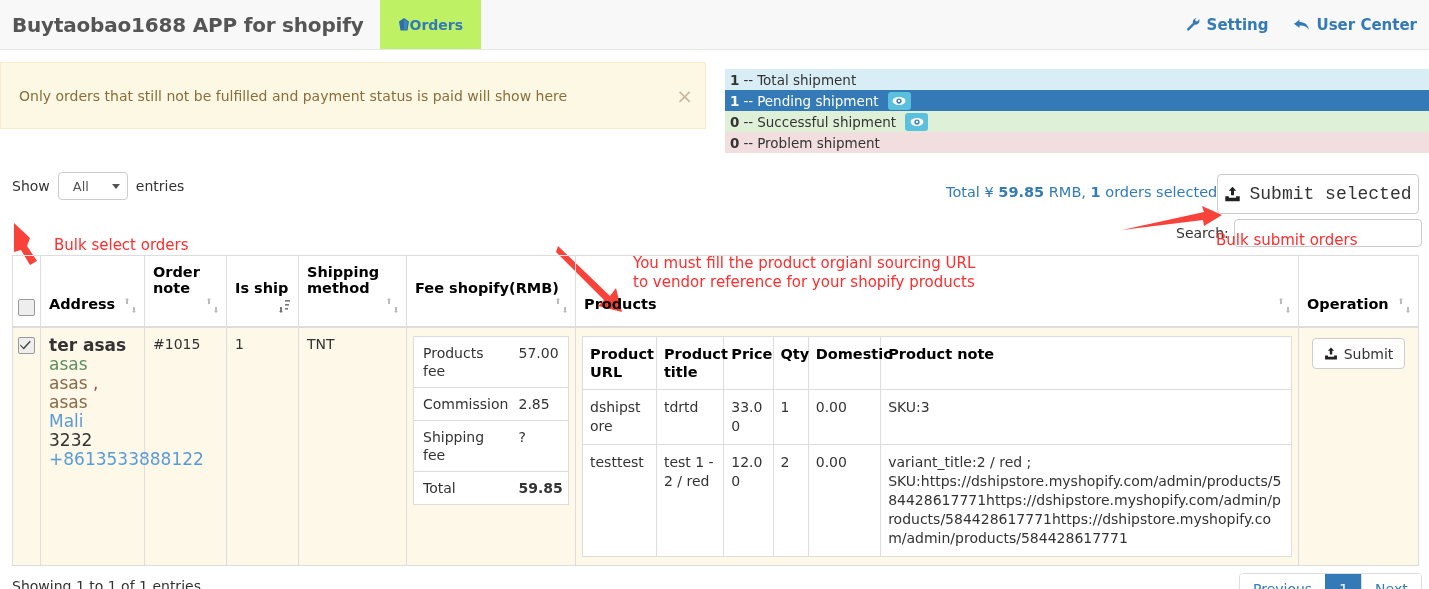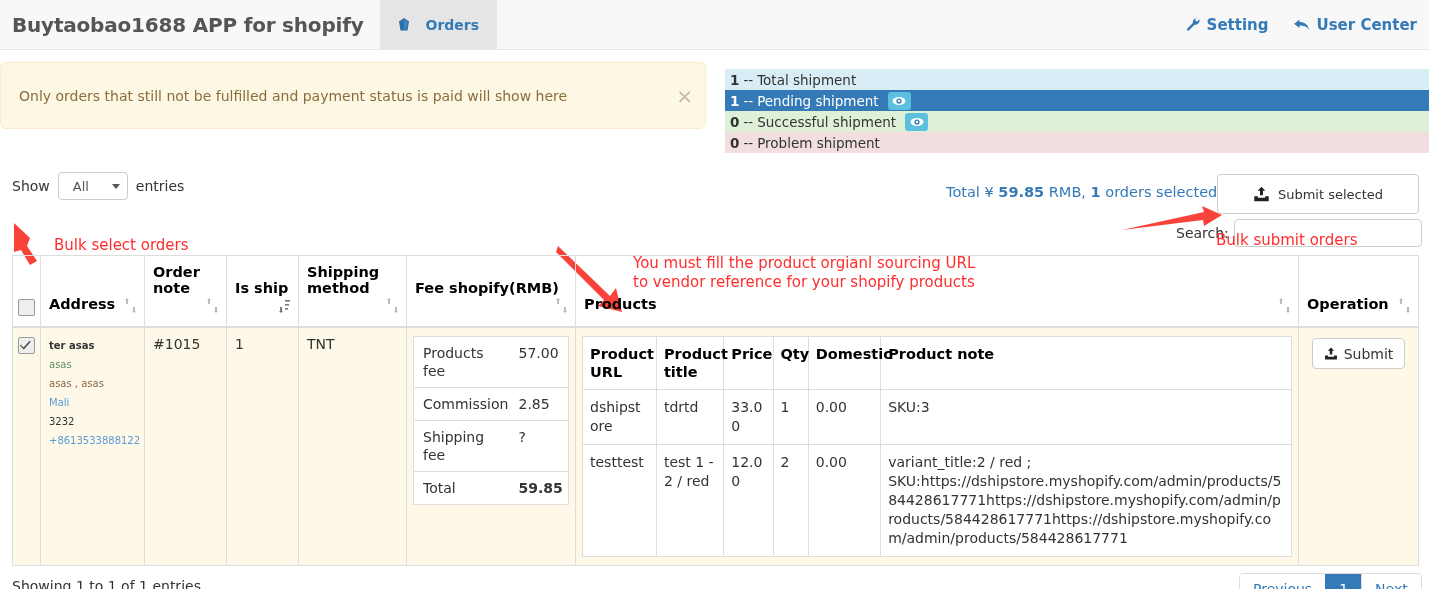--- a/index.html
+++ b/index.html
@@ -29,25 +29,25 @@
     display: flex; align-items: center;
     padding: 0 16px 0 12px;
     font-size: 20px;
     font-weight: bold;
     color: #555555;
     letter-spacing: -0.2px;
   }
   .nav-tab {
     display: flex; align-items: center;
     padding: 0 18px;
-    background: #e5e5e5;
+    background: #bef264;
     color: #337ab7;
     font-size: 14px;
     font-weight: bold;
-    gap: 16px;
+    gap: 0;
   }
   .nav-right {
     margin-left: auto;
     display: flex; align-items: center;
     gap: 26px;
     padding-right: 12px;
   }
   .nav-link {
     display: flex; align-items: center; gap: 6px;
     color: #337ab7;
@@ -57,21 +57,21 @@
   .ico { display: inline-flex; align-items: center; justify-content: center; }
 
   
   .alert {
     position: absolute;
     left: 0px; top: 62px;
     width: 706px; height: 67px;
     box-sizing: border-box;
     background: #fcf8e3;
     border: 1px solid #faebcc;
-    border-radius: 6px;
+    border-radius: 0;
     color: #8a6d3b;
     font-size: 14px;
     display: flex; align-items: center;
     padding: 0 18px;
   }
   .alert-close {
     position: absolute;
     right: 12px; top: 50%;
     transform: translateY(-50%);
     font-size: 20px;
@@ -154,21 +154,22 @@
     color: #333333;
     display: inline-flex;
     align-items: center;
     justify-content: center;
     gap: 8px;
   }
   .btn-submit-selected {
     position: absolute;
     left: 1217px; top: 174px;
     width: 202px; height: 40px;
-    font-size: 13px;
+    font-size: 18px;
+    font-family: Liberation Mono, monospace;
   }
 
   .search-wrap {
     position: absolute;
     left: 1176px; top: 219px;
     display: flex; align-items: center;
     gap: 5px;
     font-size: 14px;
     color: #333;
   }
@@ -225,21 +226,21 @@
     border: 1px solid #dddddd;
     background: #fdf8e8;
     vertical-align: top;
     padding: 8px 8px;
     font-size: 14px;
     color: #333;
   }
   .th-label { display: inline-block; }
   .sort-ico { float: right; margin-top: 2px; }
 
-  .addr-line { line-height: 19px; font-size: 10px; }
+  .addr-line { line-height: 19px; font-size: 17px; }
   .addr-name { font-weight: bold; color: #333; }
   .addr-green { color: #5f8f5f; }
   .addr-olive { color: #8a6a4a; }
   .addr-olive .comma-red { color: #a05050; }
   .addr-link { color: #5b9bd5; }
   .addr-plain { color: #333; }
 
   
   table.inner {
     border-collapse: collapse;

